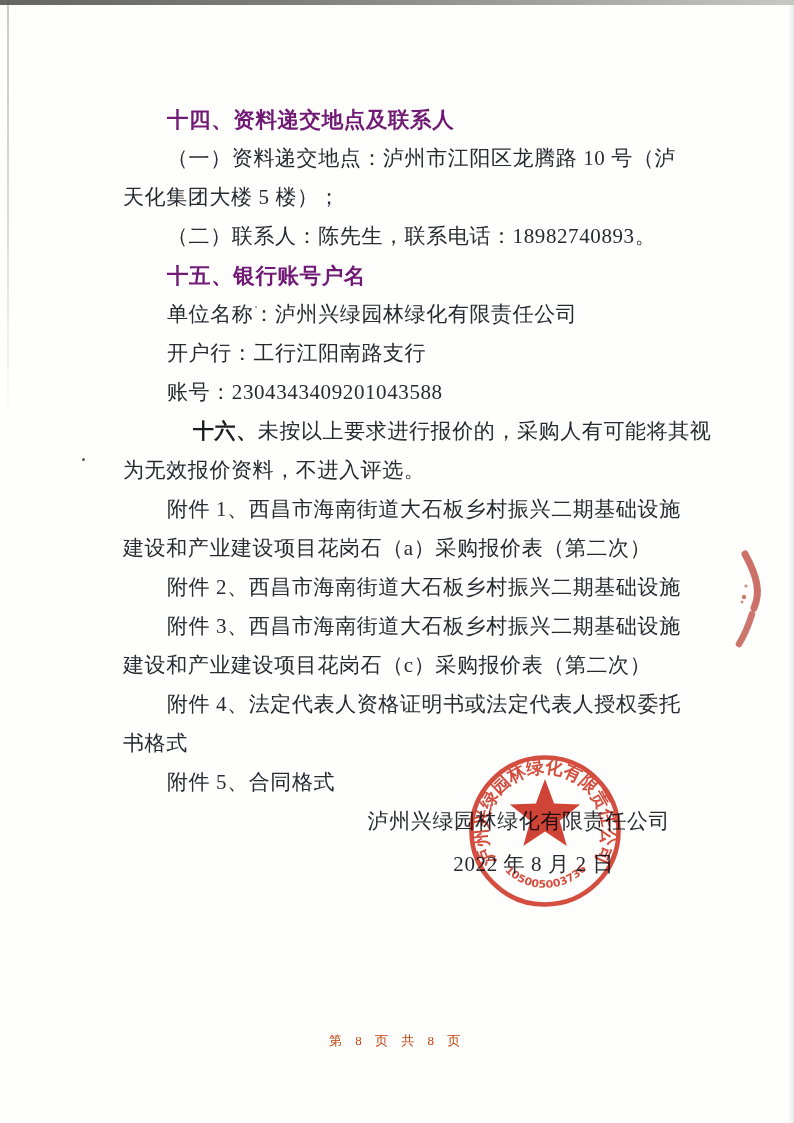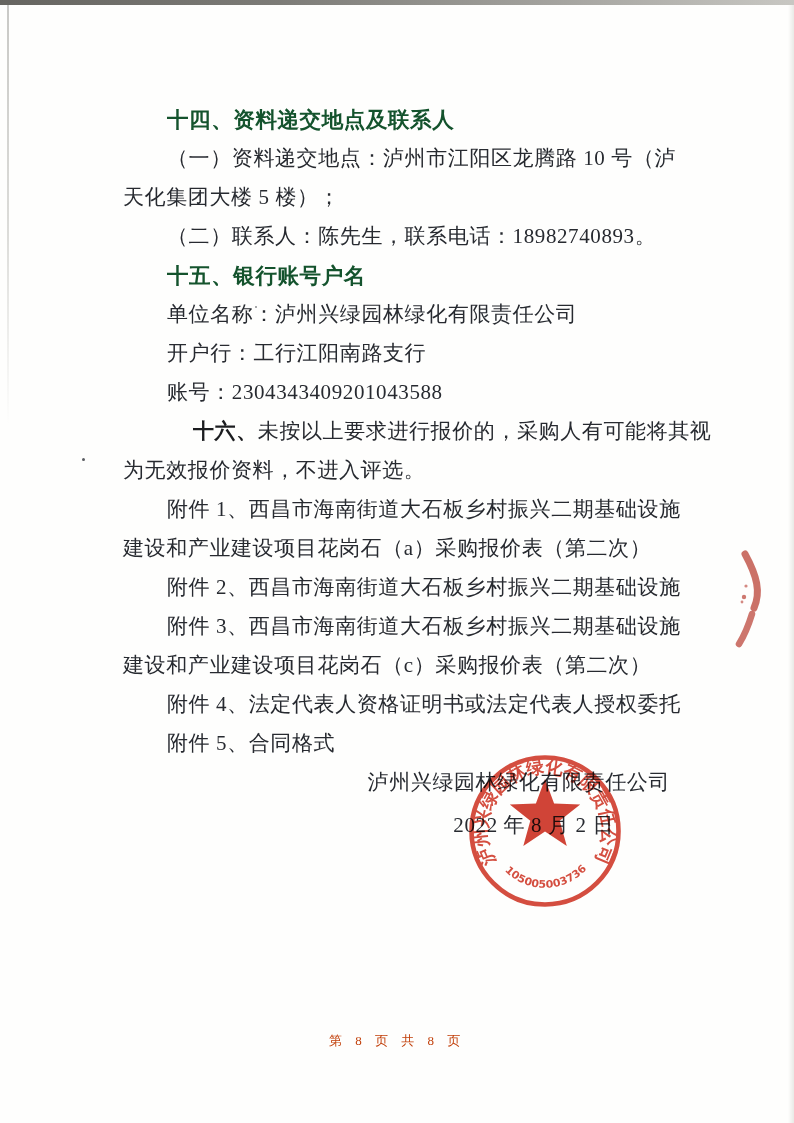--- a/index.html
+++ b/index.html
@@ -40,21 +40,21 @@
   .ln {
     line-height: 39px;
     font-size: 21px;
     letter-spacing: 0.6px;
     white-space: pre;
   }
   .ln.h {
     font-family: "DejaVu Sans", "Liberation Sans", sans-serif;
     font-weight: 700;
     font-size: 21.5px;
-    color: #14532d;
+    color: #701a75;
     padding-left: 44px;
   }
   .ln.ind { padding-left: 44px; }
   .ln.flush { padding-left: 0; }
   .ln b {
     font-family: "DejaVu Sans", "Liberation Sans", sans-serif;
     font-weight: 700;
     color: #1b1c1f;
     margin-left: 26px;
   }
@@ -104,20 +104,21 @@
       <div class="ln ind">开户行：工行江阳南路支行</div>
       <div class="ln ind">账号：2304343409201043588</div>
       <div class="ln ind"><b>十六、</b>未按以上要求进行报价的，采购人有可能将其视</div>
       <div class="ln flush">为无效报价资料，不进入评选。</div>
       <div class="ln ind">附件 1、西昌市海南街道大石板乡村振兴二期基础设施</div>
       <div class="ln flush">建设和产业建设项目花岗石（a）采购报价表（第二次）</div>
       <div class="ln ind">附件 2、西昌市海南街道大石板乡村振兴二期基础设施</div>
       <div class="ln ind">附件 3、西昌市海南街道大石板乡村振兴二期基础设施</div>
       <div class="ln flush">建设和产业建设项目花岗石（c）采购报价表（第二次）</div>
       <div class="ln ind">附件 4、法定代表人资格证明书或法定代表人授权委托</div>
+      <div class="ln flush">书格式</div>
       <div class="ln ind">附件 5、合同格式</div>
       <div class="ln sign">泸州兴绿园林绿化有限责任公司</div>
       <div class="ln date">2022 年 8 月 2 日</div>
     </main>
 
   <div class="seal">
     <svg width="158" height="158" viewBox="0 0 158 158">
       <defs>
         <path id="ringPath" d="M 29.8 109.7 A 58 58 0 1 1 128.2 109.7" fill="none"></path>
         <path id="codePath" d="M 33.5 112.5 A 56 56 0 0 0 124.5 112.5" fill="none"></path>

